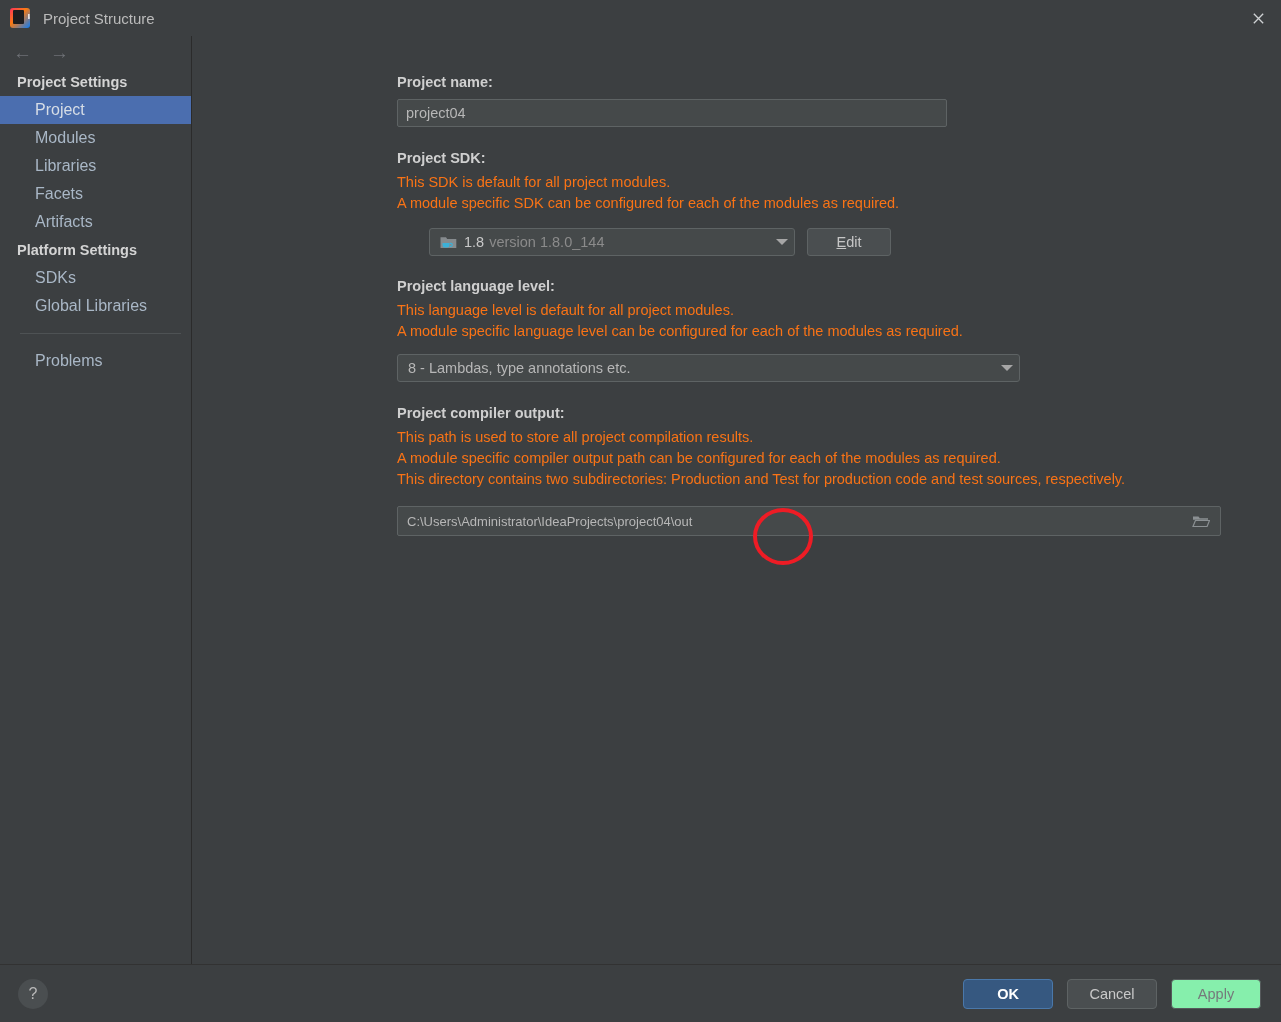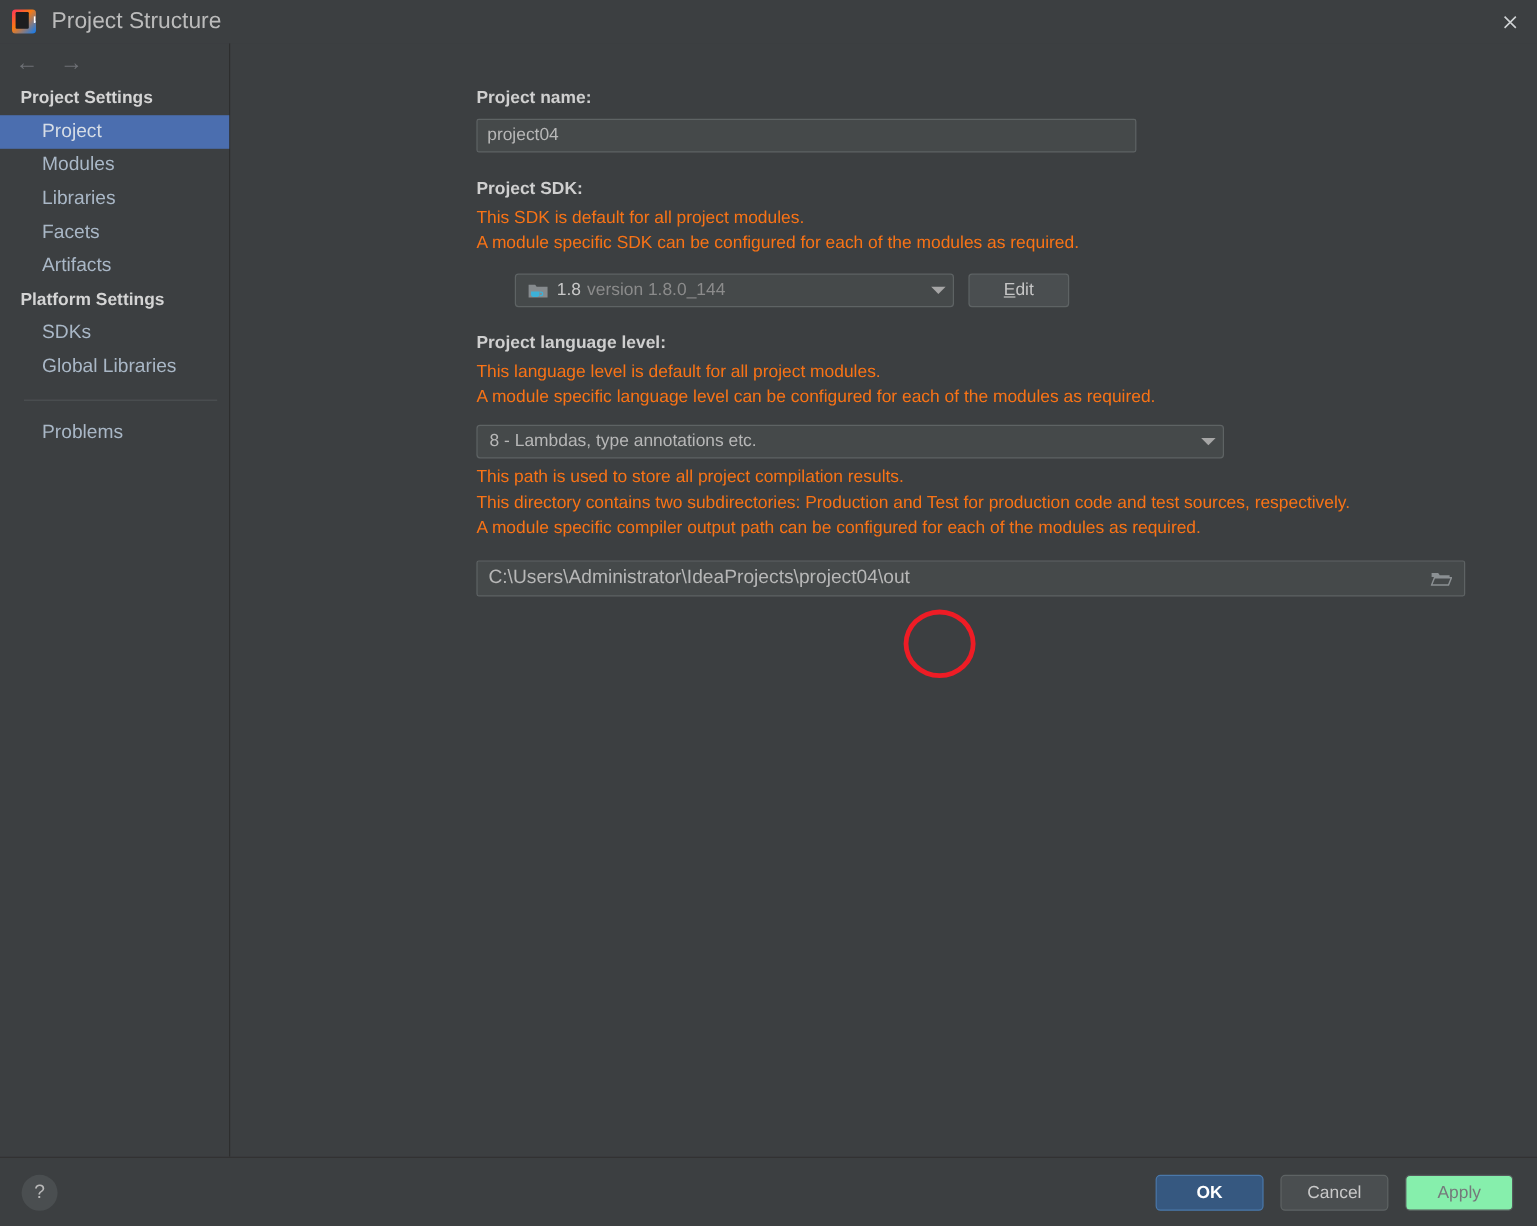--- a/index.html
+++ b/index.html
@@ -33,21 +33,21 @@
     content: ""; position: absolute; left: 3px; top: 2px;
     width: 11px; height: 14px; background: #1d1d1f; border-radius: 1px;
   }
   .app-logo .ij {
     position: absolute; left: 15px; top: 2px; width: 11px; height: 14px;
     color: #ffffff; font-size: 8px; line-height: 14px; text-align: center;
     font-family: "Liberation Sans", sans-serif; font-weight: bold; z-index: 2;
     letter-spacing: -0.5px;
   }
   .title-text {
-    margin-left: 13px; color: #bbbbbb; font-size: 19px;
+    margin-left: 13px; color: #bbbbbb; font-size: 15px;
   }
   .close-btn {
     position: absolute; right: 0; top: 0; width: 46px; height: 36px;
     display: flex; align-items: center; justify-content: center;
     color: #cfd2d4; cursor: pointer;
   }
   .close-btn svg { width: 15px; height: 15px; }
 
   
   .body-row { display: flex; flex: 1 1 auto; min-height: 0; }
@@ -120,21 +120,21 @@
   .sdk-row { display: flex; align-items: center; gap: 12px; margin-top: 14px; padding-left: 32px; }
   .sdk-combo { width: 366px; }
   .sdk-icon { width: 17px; height: 15px; margin-right: 7px; position: relative; flex: 0 0 17px;}
   .sdk-name { color: #c8c8c8; }
   .sdk-ver { color: #8b8b8b; margin-left: 5px; }
 
   .path-field {
     width: 824px; height: 30px; background: #45494a;
     border: 1px solid #5e6364; border-radius: 2px;
     display: flex; align-items: center; padding: 0 4px 0 9px;
-    color: #b7b7b7; font-size: 16px; margin-top: 16px; justify-content: center;
+    color: #b7b7b7; font-size: 13px; margin-top: 16px; justify-content: center;
   }
   .browse-btn {
     margin-left: auto; width: 30px; height: 26px;
     display: flex; align-items: center; justify-content: center;
     cursor: pointer;
   }
 
   
   .annotation-ellipse {
     position: absolute; left: 561px; top: 472px;
@@ -239,23 +239,24 @@
       </div>
 
       <div class="label-bold" style="margin-top:22px;">Project language level:</div>
       <div class="desc" style="margin-top:6px;">This language level is default for all project modules.</div>
       <div class="desc">A module specific language level can be configured for each of the modules as required.</div>
       <div class="combo" style="width:623px; margin-top:12px;">
         <span>8 - Lambdas, type annotations etc.</span>
         <span class="caret"></span>
       </div>
 
+      <div class="label-bold" style="margin-top:23px;">Project compiler output:</div>
       <div class="desc" style="margin-top:6px;">This path is used to store all project compilation results.</div>
+      <div class="desc">A module specific compiler output path can be configured for each of the modules as required.</div>
       <div class="desc">This directory contains two subdirectories: Production and Test for production code and test sources, respectively.</div>
-      <div class="desc">A module specific compiler output path can be configured for each of the modules as required.</div>
 
       <div class="path-field">
         <span>C:\Users\Administrator\IdeaProjects\project04\out</span>
         <span class="browse-btn">
           <svg viewBox="0 0 18 15" width="18" height="15">
             <path d="M1 2.5 h5.5 l1.3 1.8 h8.2 v1.5 h-15 Z" fill="#8b9093"></path>
             <path d="M1 12.5 l2.4 -6 h14.1 l-2.4 6 Z" fill="none" stroke="#8b9093" stroke-width="1.2"></path>
           </svg>
         </span>
       </div>

